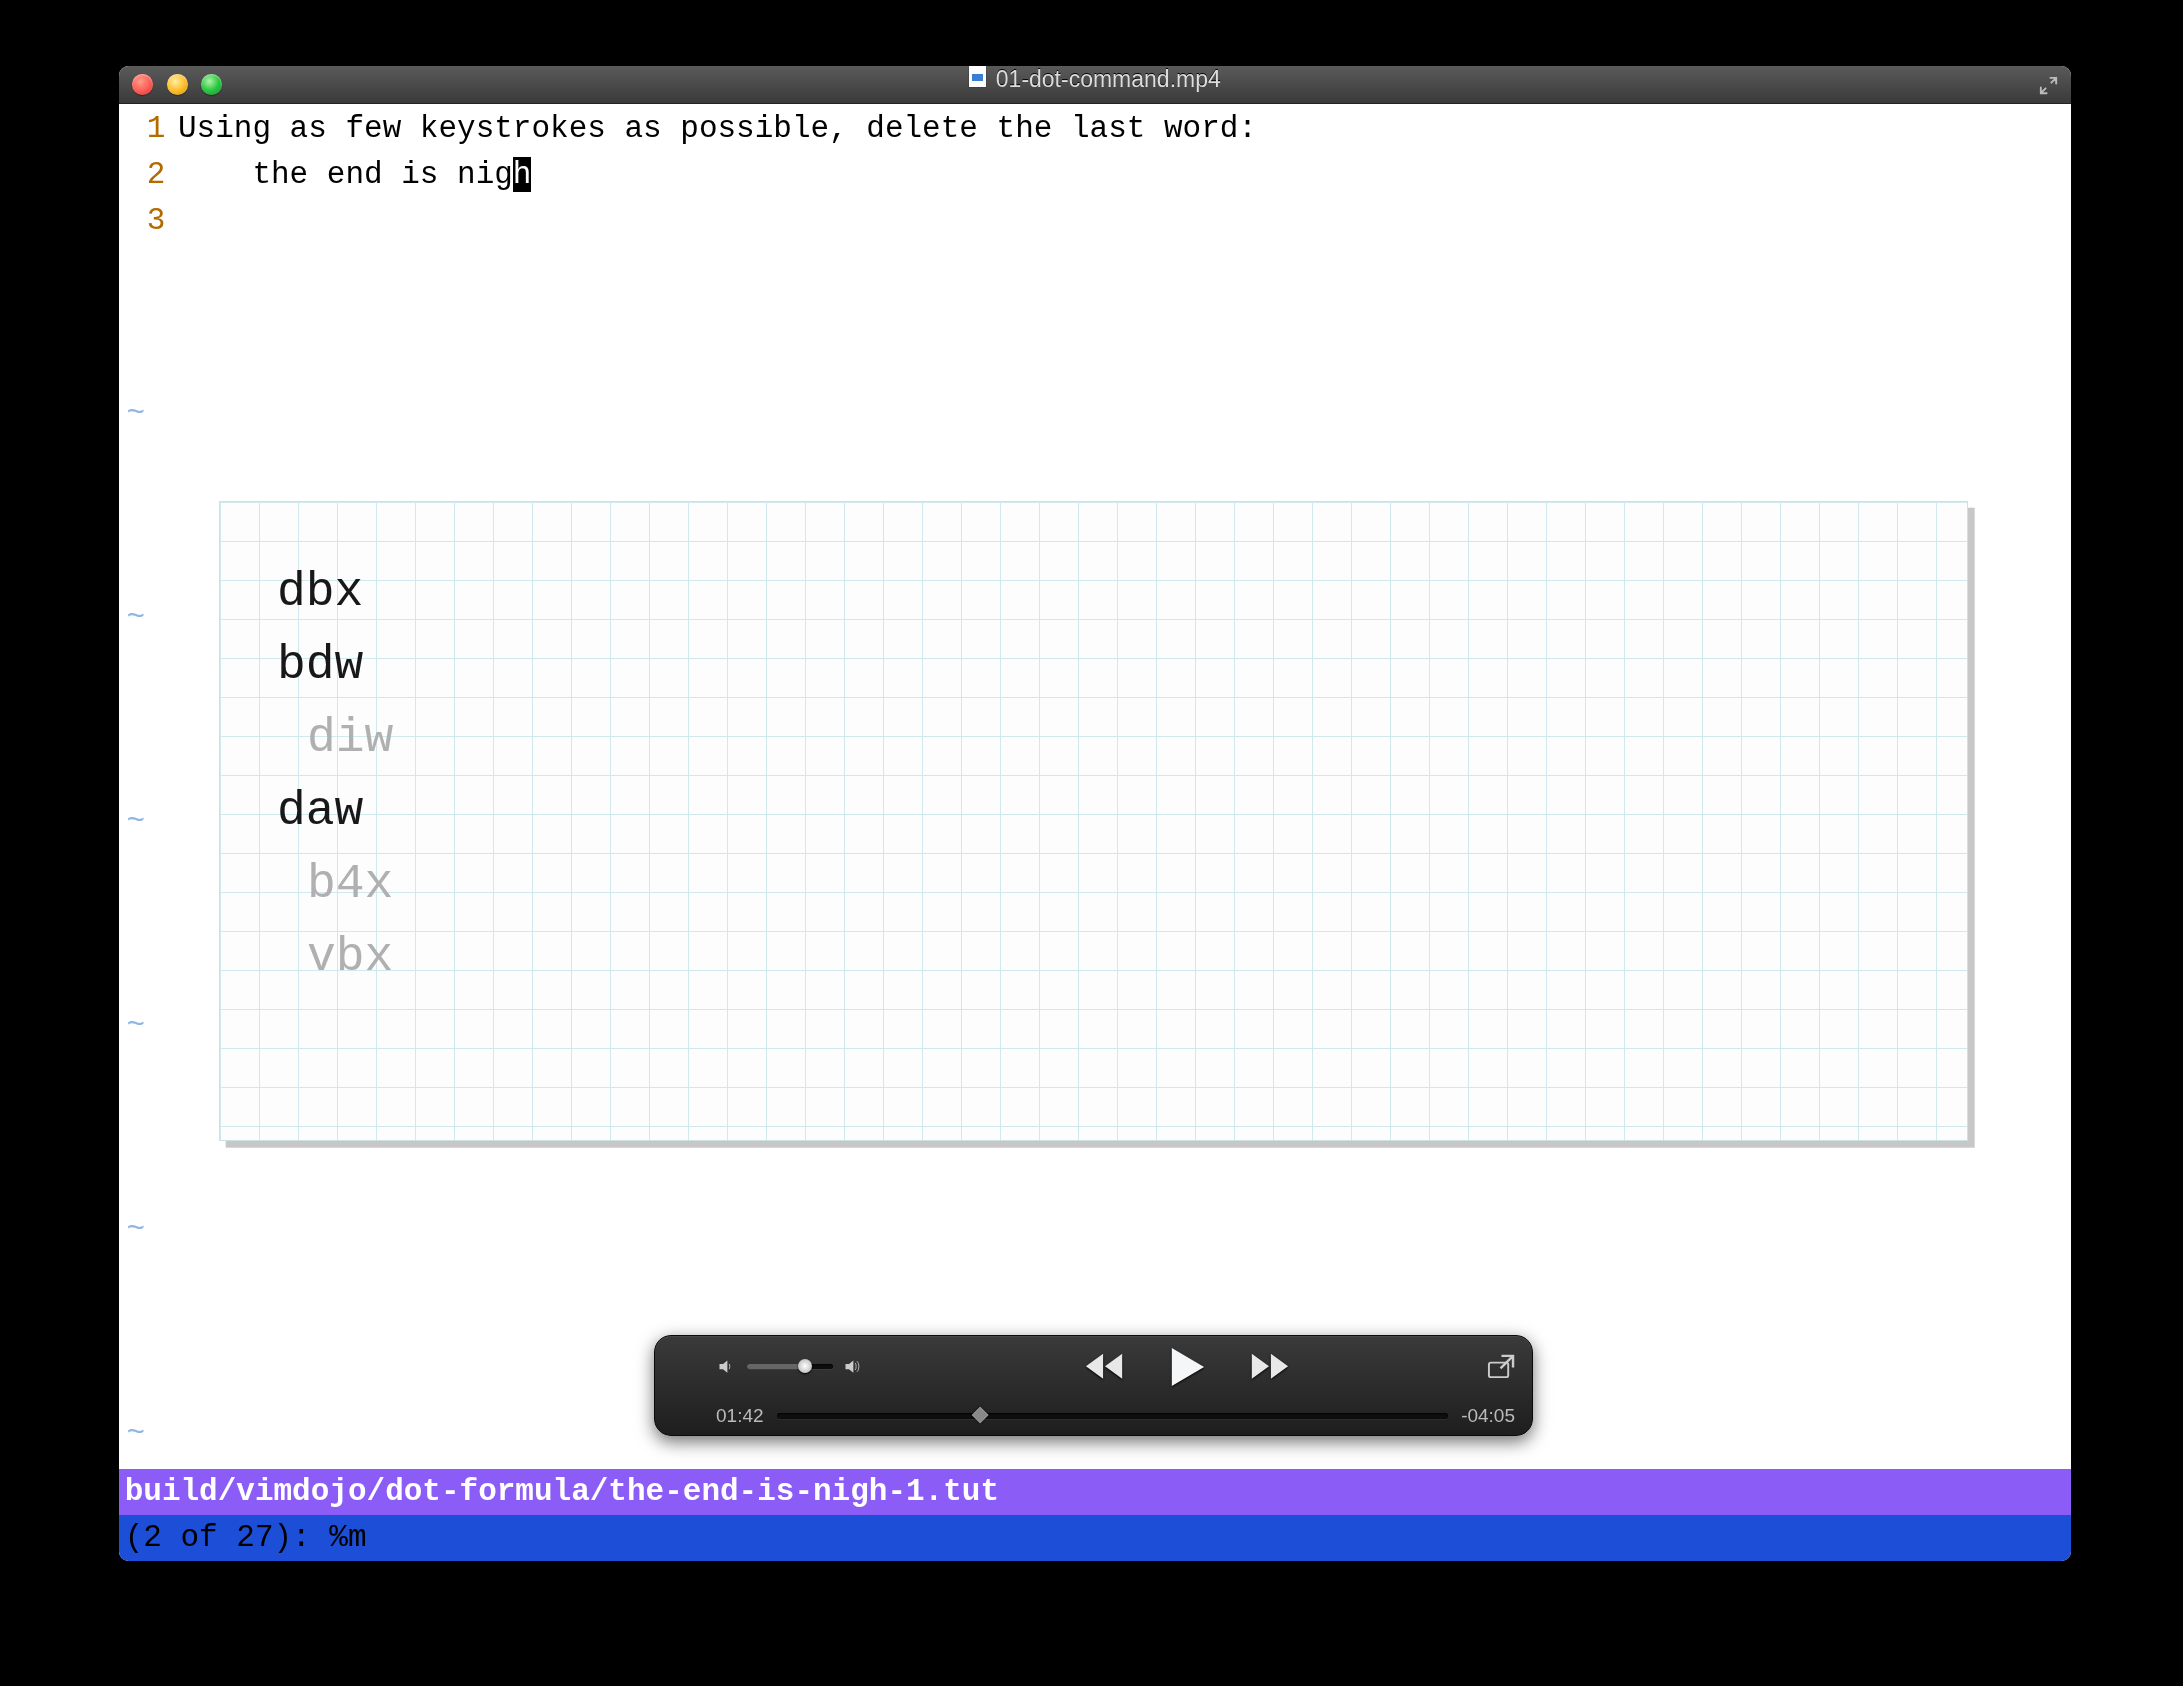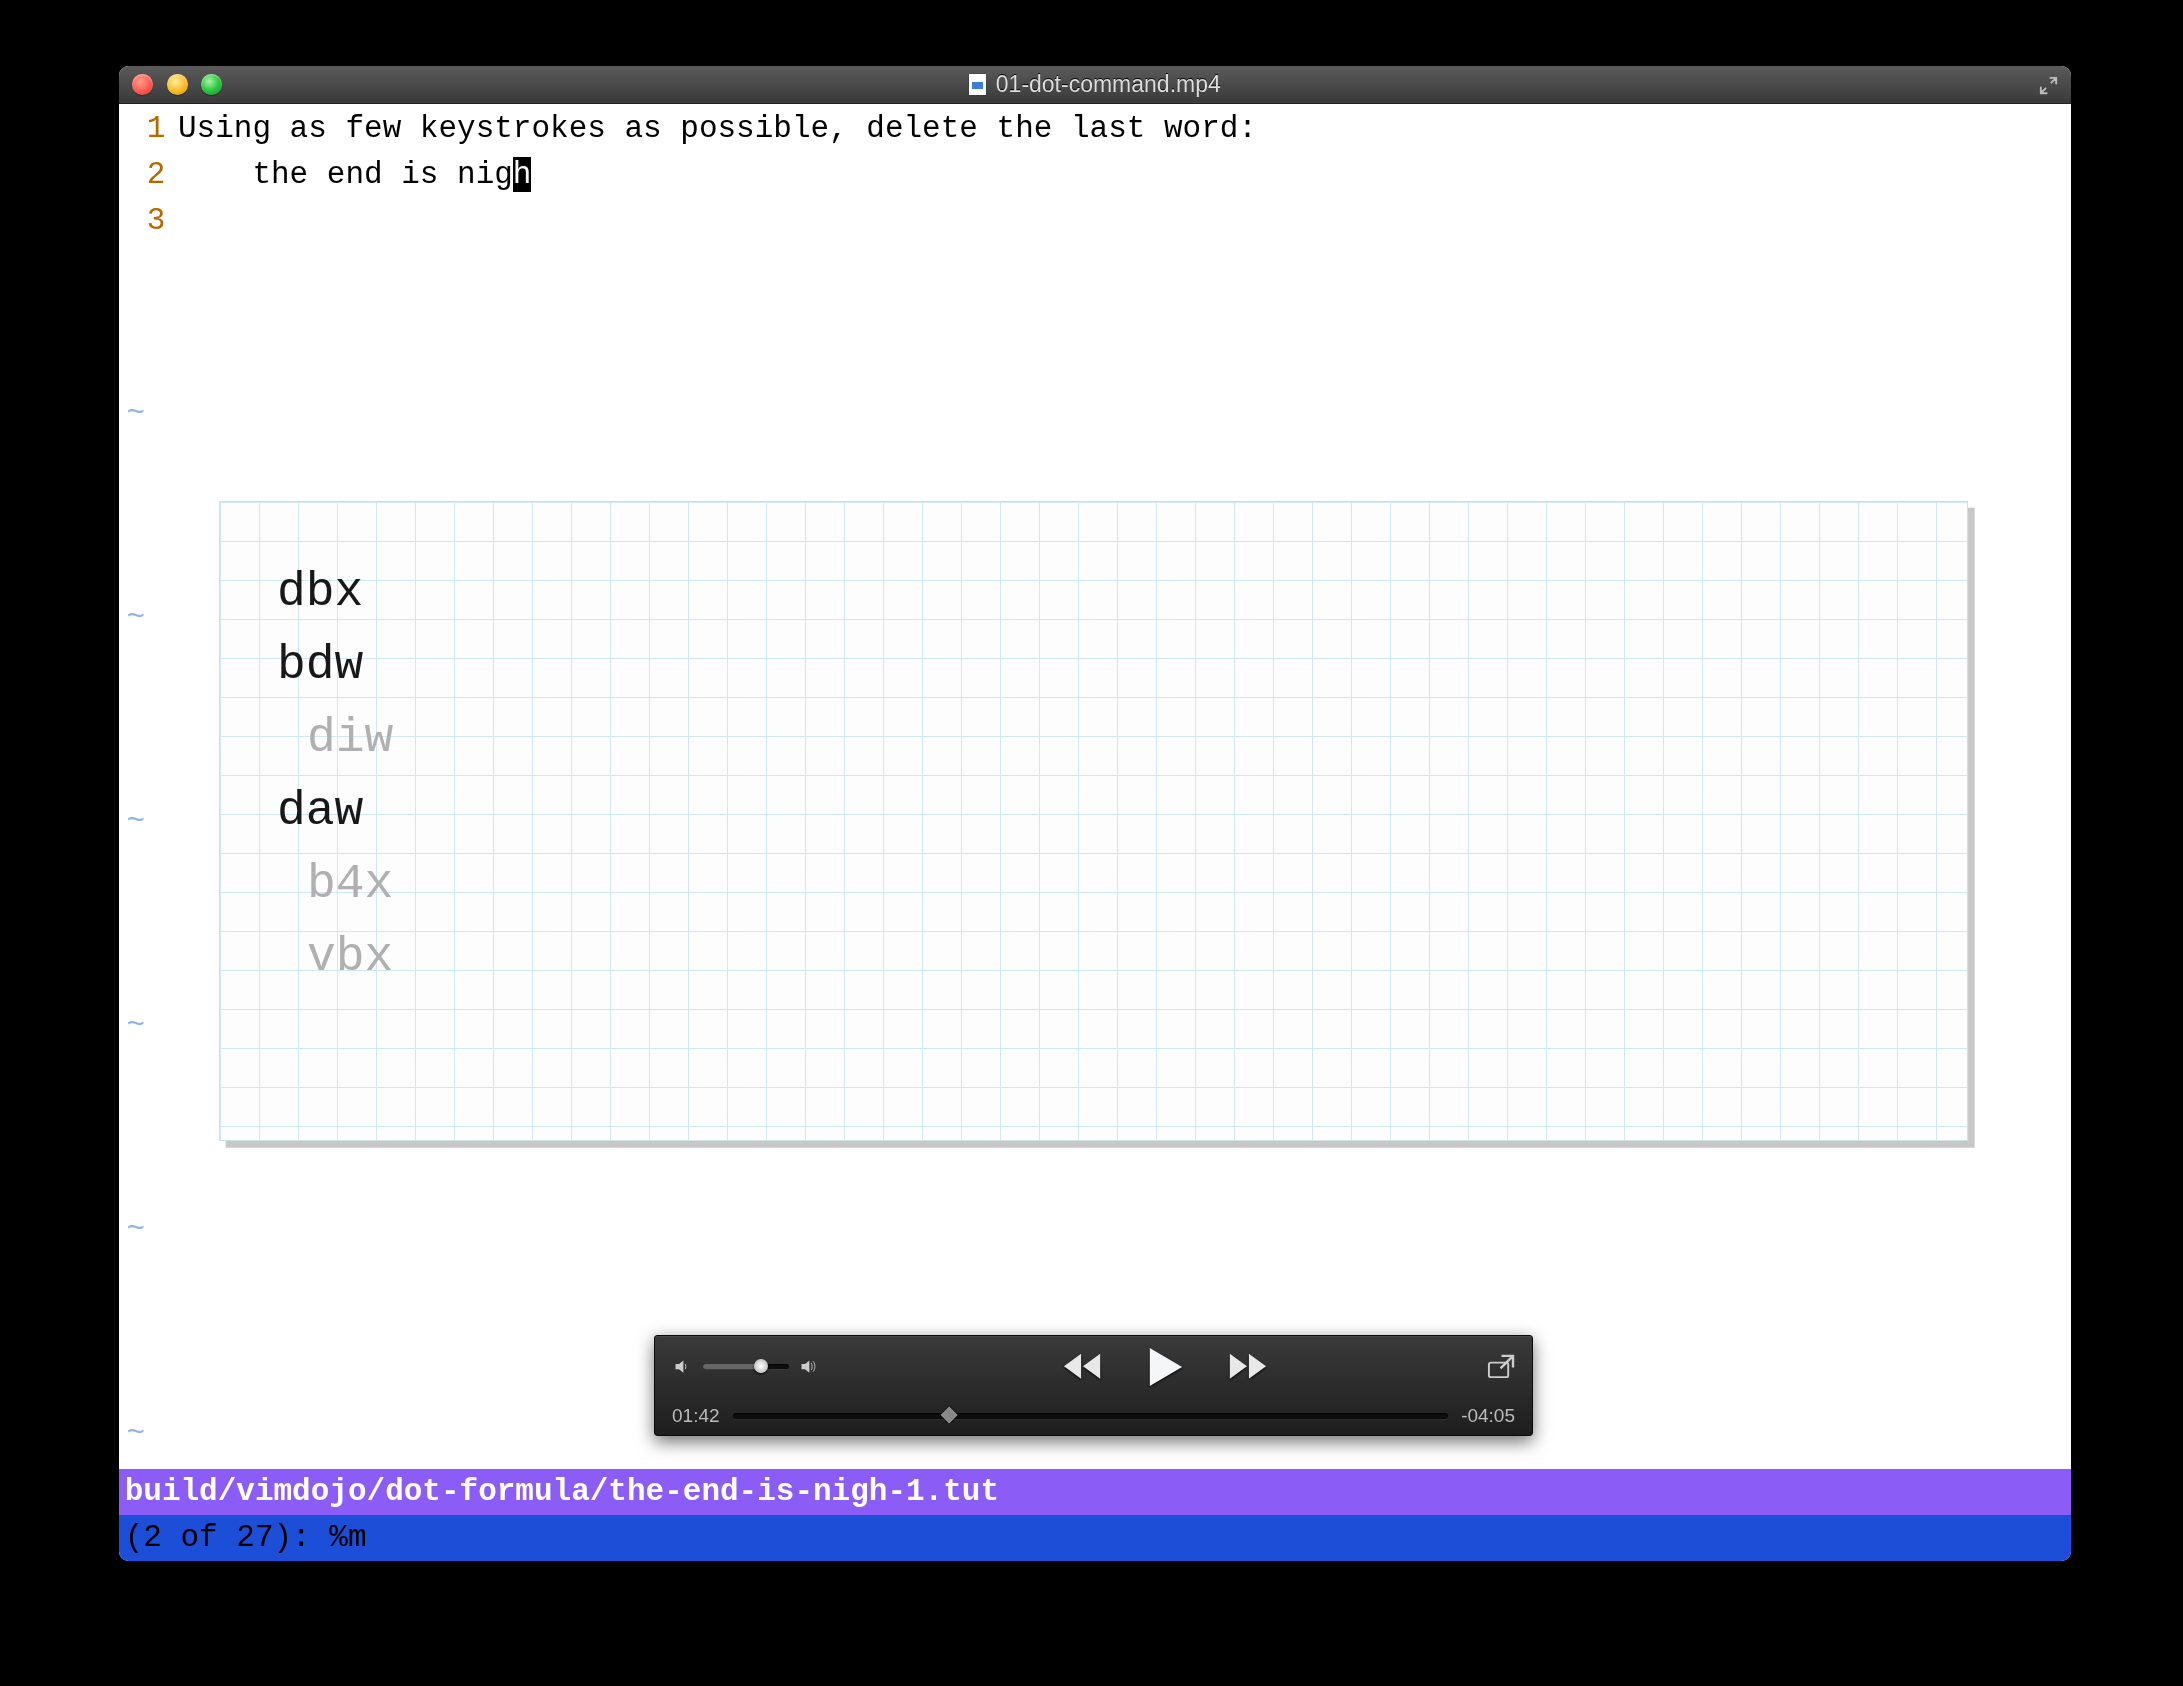--- a/index.html
+++ b/index.html
@@ -41,21 +41,21 @@
     width: 21px; height: 21px; border-radius: 50%;
     box-shadow: inset 0 1px 1.9px rgba(255,255,255,0.5), 0 1px 1px rgba(0,0,0,0.4);
   }
   .light.red { background: radial-gradient(circle at 40% 35%, #ff9e8b, #ff5f57 50%, #d32f2f); }
   .light.yellow { background: radial-gradient(circle at 40% 35%, #fff0a0, #febc2e 50%, #c79a00); }
   .light.green { background: radial-gradient(circle at 40% 35%, #b3f2a8, #28c840 50%, #1e8a2f); }
   .title-center {
     position: absolute;
     left: 0; right: 0; top: 0; bottom: 0;
     display: flex;
-    align-items: center;
+    align-items: flex-start;
     justify-content: center;
     gap: 9.6px;
     pointer-events: none;
   }
   .title-text {
     color: #ddd;
     font-size: 23px;
     font-family: "Lucida Grande","Helvetica Neue",sans-serif;
     text-shadow: 0 -1px 0 #000;
   }
@@ -161,24 +161,25 @@
   }
 
   .player {
     position: absolute;
     left: 535px;
     top: 1231px;
     width: 879px;
     height: 101px;
     background: linear-gradient(#3a3a3a, #1e1e1e);
     border: 1px solid #0a0a0a;
-    border-radius: 3px;
+    border-radius: 17px;
     box-shadow: 0 5.7px 17px rgba(0,0,0,0.55), inset 0 1px 0 rgba(255,255,255,0.08);
     color: #ddd;
     font-family: "Helvetica Neue", Arial, sans-serif;
+    padding-left: 44px;
   }
   .player-top {
     height: 61px;
     display: flex;
     align-items: center;
     padding: 0 17px;
   }
   .vol-group { display:flex; align-items:center; gap:9.6px; width:191px; }
   .vol-track {
     width: 86px; height: 5.7px; background: #0e0e0e; border-radius: 2.9px;

